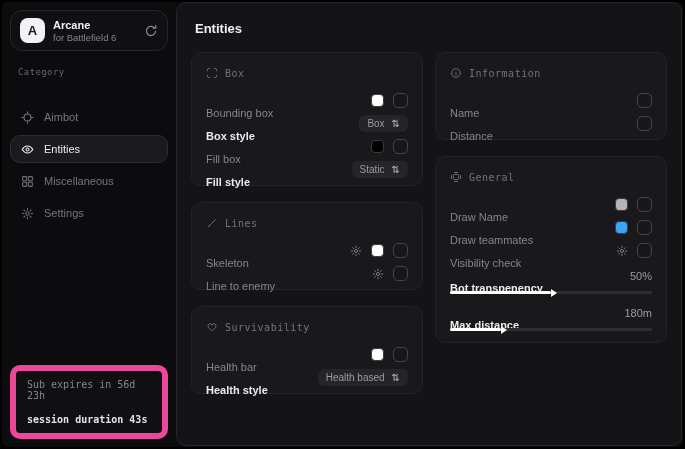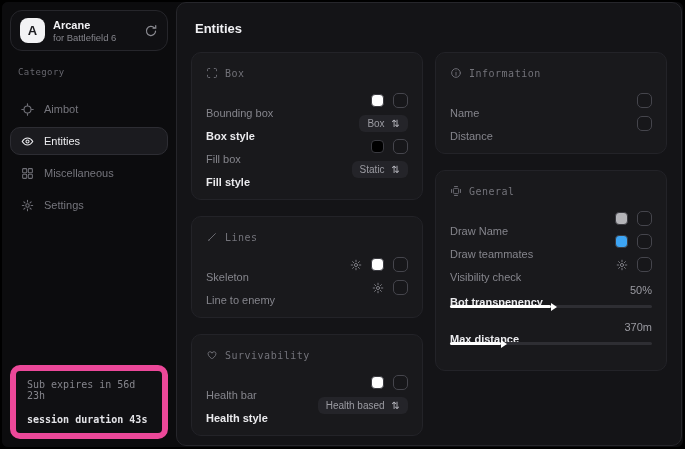--- a/index.html
+++ b/index.html
@@ -26,21 +26,21 @@
   }
   .logo {
     width:25px; height:25px; border-radius:8px; background:#f2f2f4;
     color:#1a1a1e; font-weight:700; font-size:13px;
     display:flex; align-items:center; justify-content:center;
   }
   .brand-name { font-size:11px; font-weight:700; color:#f0f0f3; }
   .brand-sub  { font-size:9.5px; color:#84848b; margin-top:1px; }
   .brand-action { margin-left:auto; color:#8a8a91; display:flex; cursor:pointer; }
   .category {
-    margin:16px 8px 16px; font-family:"DejaVu Sans Mono",monospace;
+    margin:16px 8px 24px; font-family:"DejaVu Sans Mono",monospace;
     font-size:9px; color:#66666d; letter-spacing:.4px;
   }
   .nav { display:flex; flex-direction:column; }
   .nav-item {
     display:flex; align-items:center; gap:10px; height:28px;
     padding:0 10px; margin:2px 0; border-radius:10px;
     border:1px solid transparent; color:#76767d; font-size:11px; cursor:pointer;
   }
   .nav-item .nicon { display:flex; color:#6f6f76; }
   .nav-item.active {
@@ -58,21 +58,21 @@
   .main {
     flex:1; margin:0 1px 1px 0; background:#141417;
     border:1px solid #26262b; border-radius:10px;
     padding:14px 12px; overflow:hidden;
   }
   .page-title { font-size:13px; font-weight:700; color:#f0f0f3; margin:4px 0 16px 6px; }
   .columns { display:flex; gap:12px; padding:0 2px; }
   .col { flex:1; display:flex; flex-direction:column; gap:16px; }
   .card {
     background:#19191c; border:1px solid #232328; border-radius:10px;
-    padding:10px 14px 18px;
+    padding:10px 14px 4px;
     text-align:right;
   }
   .card-header {
     display:flex; align-items:center; gap:7px;
     font-family:"DejaVu Sans Mono",monospace; font-size:10px;
     color:#73737a; letter-spacing:.5px; margin:4px 0 10px;
   }
   .card-header .hicon { display:flex; color:#6c6c73; }
   .row { display:flex; align-items:center; justify-content:space-between; height:23px; }
   .row-label { font-size:11px; color:#85858c;margin-top:24px; }
@@ -362,21 +362,21 @@
               <span class="slider-value">50%</span>
             </div>
             <div class="track">
               <div class="fill" style="width: 50%;"></div>
             </div>
           </div>
 
           <div class="slider-block">
             <div class="row">
               <span class="row-label bright">Max distance</span>
-              <span class="slider-value">370m</span>
+              <span class="slider-value">180m</span>
             </div>
             <div class="track">
               <div class="fill" style="width: 25%;"></div>
             </div>
           </div>
         </section>
       </div>
 
     </div>
   </main>

